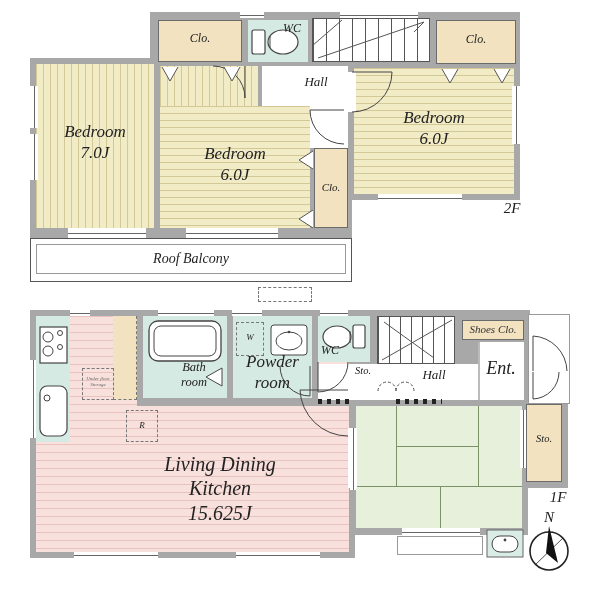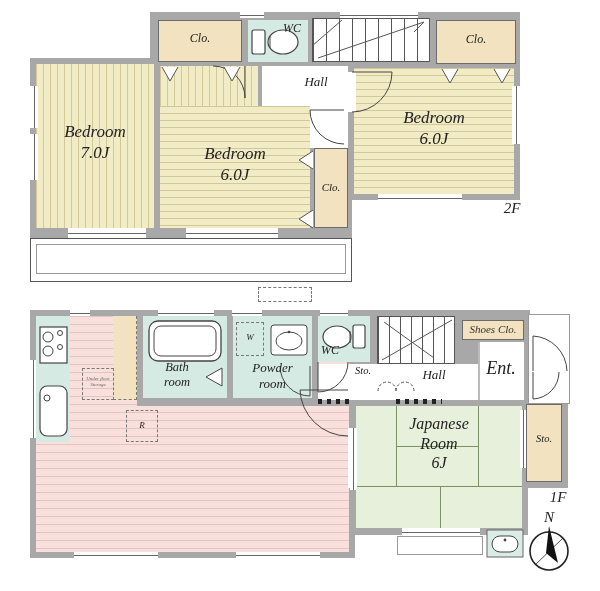--- a/index.html
+++ b/index.html
@@ -229,38 +229,39 @@
   <div class="lbl" style="left:276px;top:21px;width:32px;font-size:12px">WC</div>
   <div class="lbl" style="left:436px;top:32px;width:80px;font-size:12px">Clo.</div>
   <div class="lbl" style="left:36px;top:122px;width:118px;font-size:17px">Bedroom
 7.0J</div>
   <div class="lbl" style="left:292px;top:74px;width:48px;font-size:13px">Hall</div>
   <div class="lbl" style="left:160px;top:144px;width:150px;font-size:17px">Bedroom
 6.0J</div>
   <div class="lbl" style="left:314px;top:181px;width:34px;font-size:11px">Clo.</div>
   <div class="lbl" style="left:354px;top:108px;width:160px;font-size:17px">Bedroom
 6.0J</div>
+  <div class="lbl" style="left:30px;top:250px;width:322px;font-size:14px">Roof Balcony</div>
   <div class="lbl" style="left:494px;top:199px;width:36px;font-size:15px">2F</div>
 
-  <div class="lbl" style="left:141px;top:360px;width:72px;font-size:12.5px">Bath
+  <div class="lbl" style="left:60px;top:452px;width:320px;font-size:20px">Living Dining
+Kitchen
+15.625J</div>
+  <div class="lbl" style="left:158px;top:360px;width:72px;font-size:12.5px">Bath
 room</div>
-  <div class="lbl" style="left:233px;top:360px;width:79px;font-size:13px">Powder
+  <div class="lbl" style="left:233px;top:352px;width:79px;font-size:17px">Powder
 room</div>
   <div class="lbl" style="left:316px;top:343px;width:28px;font-size:12px">WC</div>
   <div class="dashbox" style="left:236px;top:322px;width:28px;height:34px"></div>
   <div class="lbl" style="left:236px;top:332px;width:28px;font-size:9px">W</div>
   <div class="dashbox" style="left:82px;top:368px;width:32px;height:32px"></div>
   <div class="lbl" style="left:82px;top:376px;width:32px;font-size:5px;color:#666">Under floor
 Storage</div>
   <div class="dashbox" style="left:126px;top:410px;width:32px;height:32px"></div>
   <div class="lbl" style="left:126px;top:420px;width:32px;font-size:9px">R</div>
   <div class="lbl" style="left:348px;top:365px;width:30px;font-size:10.5px">Sto.</div>
   <div class="lbl" style="left:412px;top:367px;width:44px;font-size:13px">Hall</div>
   <div class="lbl" style="left:462px;top:323px;width:62px;font-size:11px;color:#333">Shoes Clo.</div>
   <div class="lbl" style="left:480px;top:358px;width:42px;font-size:18px">Ent.</div>
-  <div class="lbl" style="left:356px;top:414px;width:166px;font-size:16px">Japanese
-Room
-6J</div>
   <div class="lbl" style="left:526px;top:433px;width:36px;font-size:10.5px">Sto.</div>
   <div class="lbl" style="left:540px;top:488px;width:36px;font-size:15px">1F</div>
   <div class="lbl" style="left:535px;top:508px;width:28px;font-size:15px">N</div>
 
 </div>
 
 </body></html>

